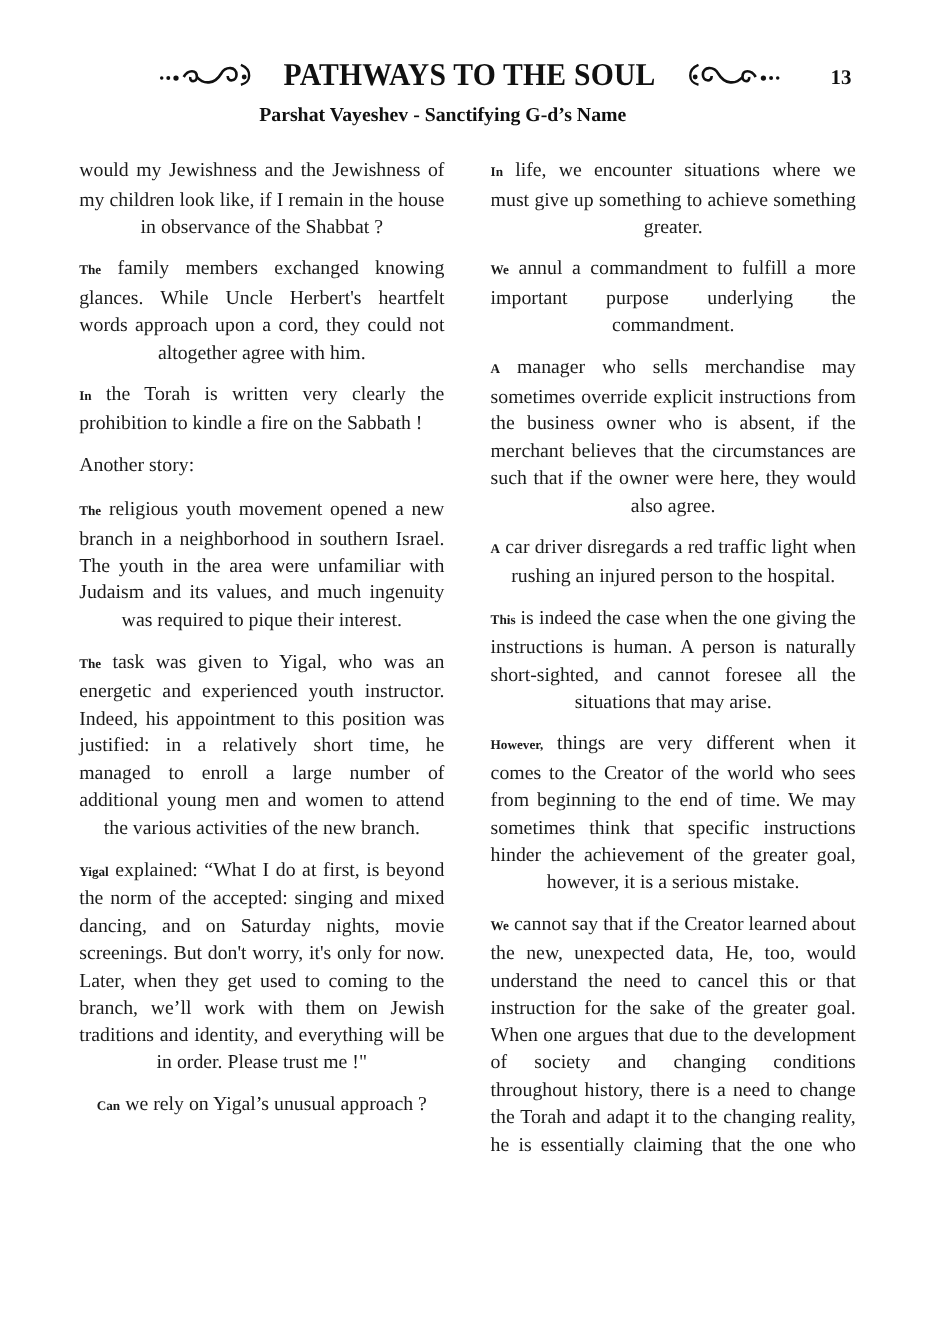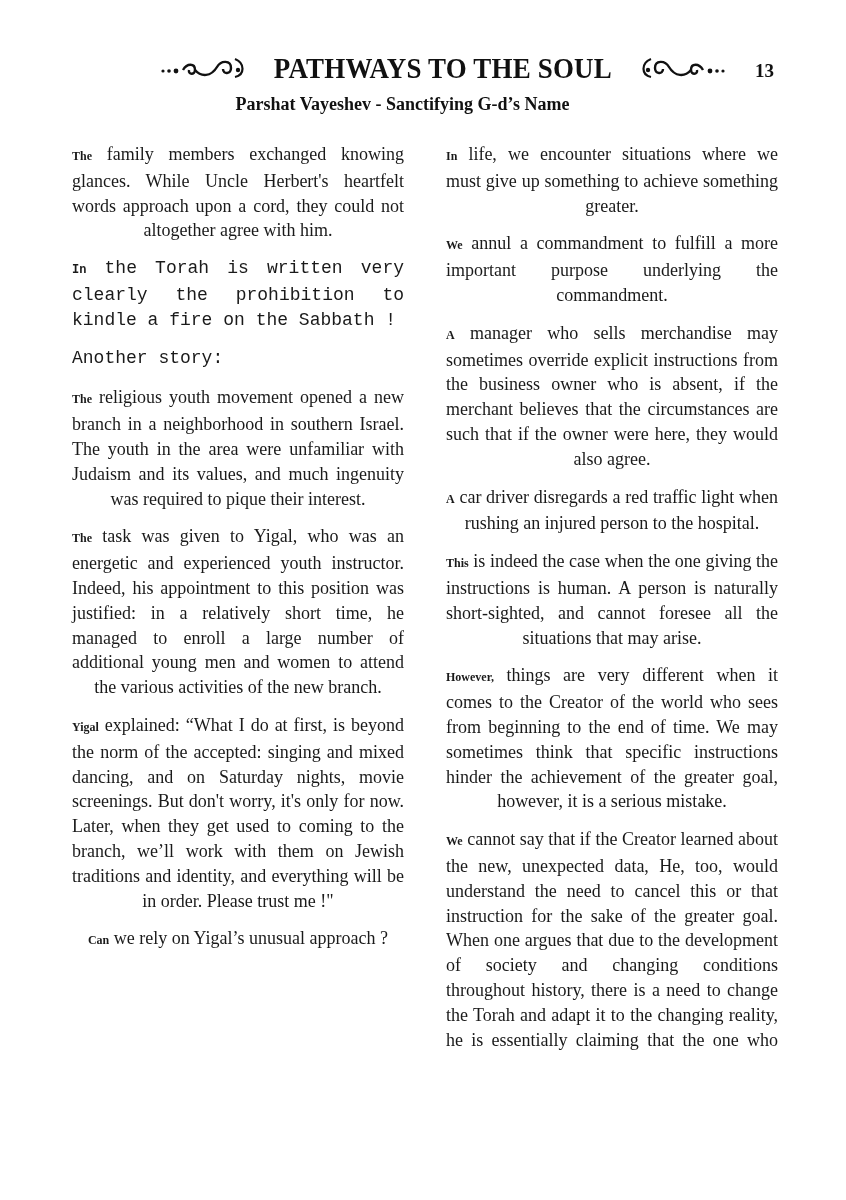--- a/index.html
+++ b/index.html
@@ -5,21 +5,21 @@
     html, body { margin: 0; padding: 0; background: #ffffff; }
     body {
       width: 846px; height: 1200px; position: relative; overflow: hidden;
       font-family: "Liberation Serif", "DejaVu Serif", serif;
       color: #1a1a1a;
     }
     .header {
       position: absolute; top: 48px; left: 0; width: 846px; height: 44px;
     }
     .title-row {
-      position: absolute; left: 148px; top: 0; width: 590px; height: 40px;
+      position: absolute; left: 132px; top: 0; width: 590px; height: 40px;
       display: flex; align-items: center; justify-content: center; gap: 14px;
     }
     .ornament { display: inline-block; width: 88px; height: 26px; }
     .title {
       font-family: "Liberation Serif", serif; font-weight: bold;
       font-size: 29px; letter-spacing: 0.2px; color: #111; white-space: nowrap;
       transform: scaleX(0.93); transform-origin: center;
     }
     .page-number {
       position: absolute; left: 755px; top: 12px;
@@ -32,21 +32,21 @@
     .col {
       position: absolute; top: 142px; width: 332px;
       font-size: 18px; line-height: 24.8px;
     }
     .col.left { left: 72px; }
     .col.right { left: 446px; }
     .para {
       margin: 0 0 13px 0; text-align: justify; text-align-last: center;
       hyphens: none;
     }
-    .para.left-last { text-align-last: left; font-family: Liberation Mono, monospace; }
+    .para.left-last { text-align-last: left; }
     .lead { font-weight: bold; font-size: 12px; }
   </style>
 </head>
 <body>
 
 <div class="header">
   <div class="title-row">
     <svg class="ornament" viewBox="0 0 88 26">
       <circle cx="4" cy="16" r="1.6" fill="#111"></circle>
       <circle cx="10" cy="16" r="1.8" fill="#111"></circle>
@@ -66,20 +66,21 @@
       <path d="M76 4 C86 8, 86 20, 76 22" stroke="#111" stroke-width="2.2" fill="none"></path>
       <circle cx="79" cy="15" r="2.2" fill="#111"></circle>
     </svg>
   </div>
   <span class="page-number">13</span>
 </div>
 
 <div class="subtitle">Parshat Vayeshev - Sanctifying G-d’s Name</div>
 
 <div class="col left">
+  <p class="para"><span class="lead"></span><span>would my Jewishness and the Jewishness of my children look like, if I remain in the house in observance of the Shabbat ?</span></p>
   <p class="para"><span class="lead">The</span><span> family members exchanged knowing glances. While Uncle Herbert's heartfelt words approach upon a cord, they could not altogether agree with him.</span></p>
   <p class="para left-last"><span class="lead">In</span><span> the Torah is written very clearly the prohibition to kindle a fire on the Sabbath !</span></p>
   <p class="para left-last"><span class="lead"></span><span>Another story:</span></p>
   <p class="para"><span class="lead">The</span><span> religious youth movement opened a new branch in a neighborhood in southern Israel. The youth in the area were unfamiliar with Judaism and its values, and much ingenuity was required to pique their interest.</span></p>
   <p class="para"><span class="lead">The</span><span> task was given to Yigal, who was an energetic and experienced youth instructor. Indeed, his appointment to this position was justified: in a relatively short time, he managed to enroll a large number of additional young men and women to attend the various activities of the new branch.</span></p>
   <p class="para"><span class="lead">Yigal</span><span> explained: “What I do at first, is beyond the norm of the accepted: singing and mixed dancing, and on Saturday nights, movie screenings. But don't worry, it's only for now. Later, when they get used to coming to the branch, we’ll work with them on Jewish traditions and identity, and everything will be in order. Please trust me !"</span></p>
   <p class="para"><span class="lead">Can</span><span> we rely on Yigal’s unusual approach ?</span></p>
 </div>
 
 <div class="col right">

